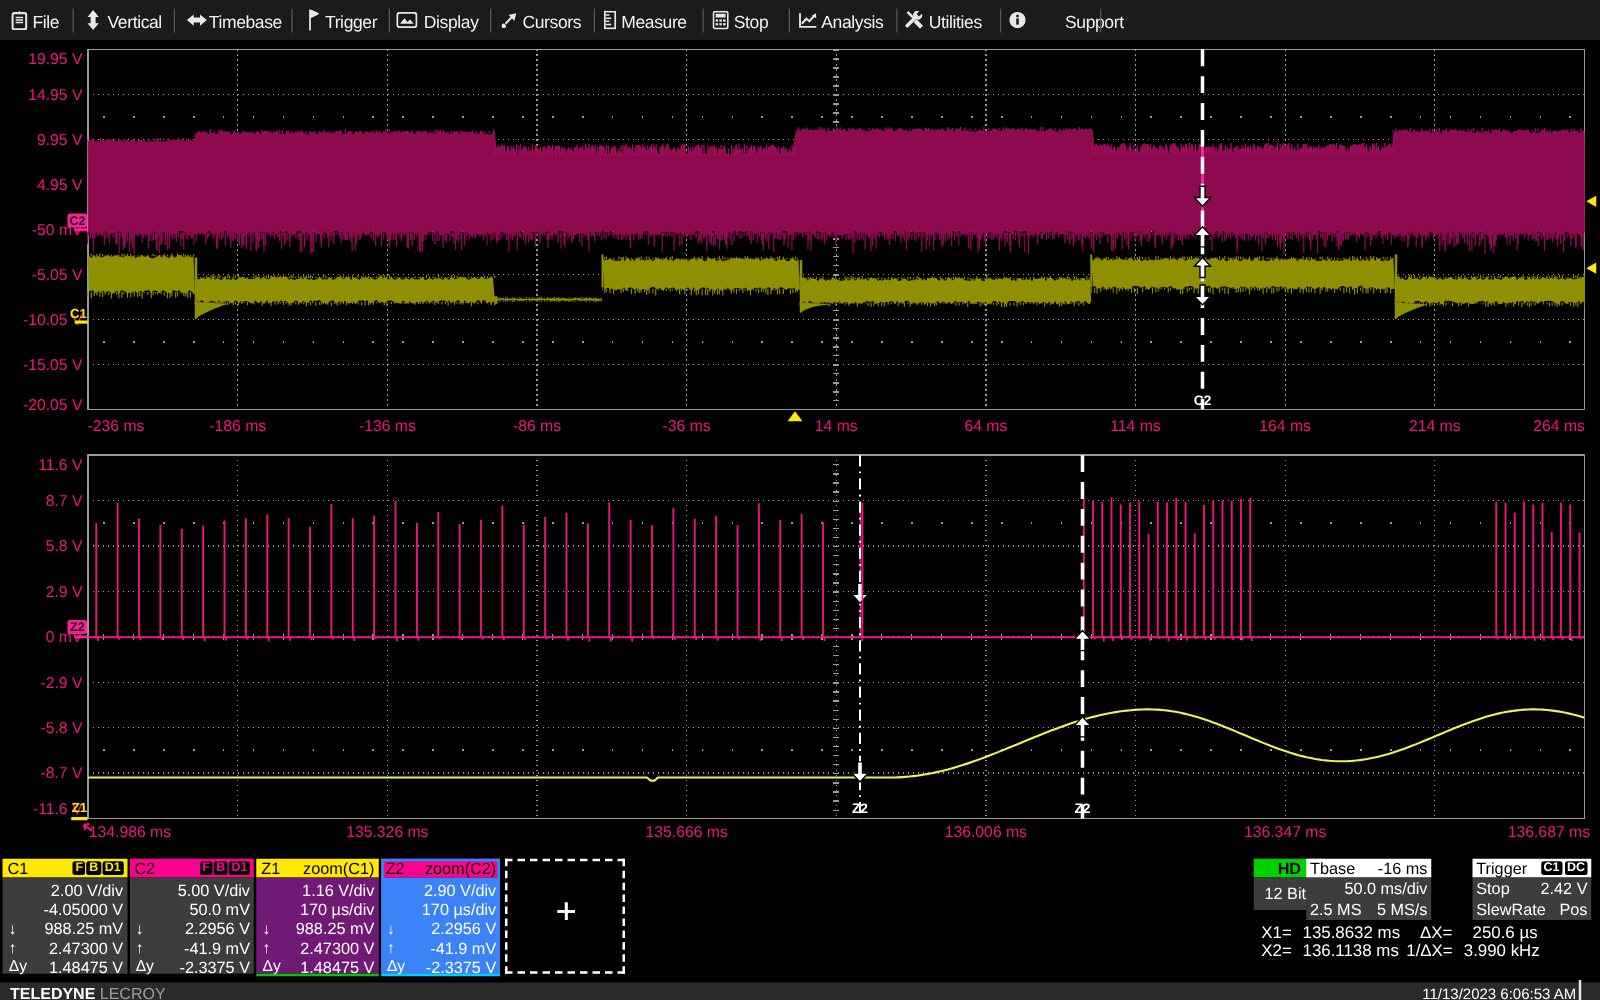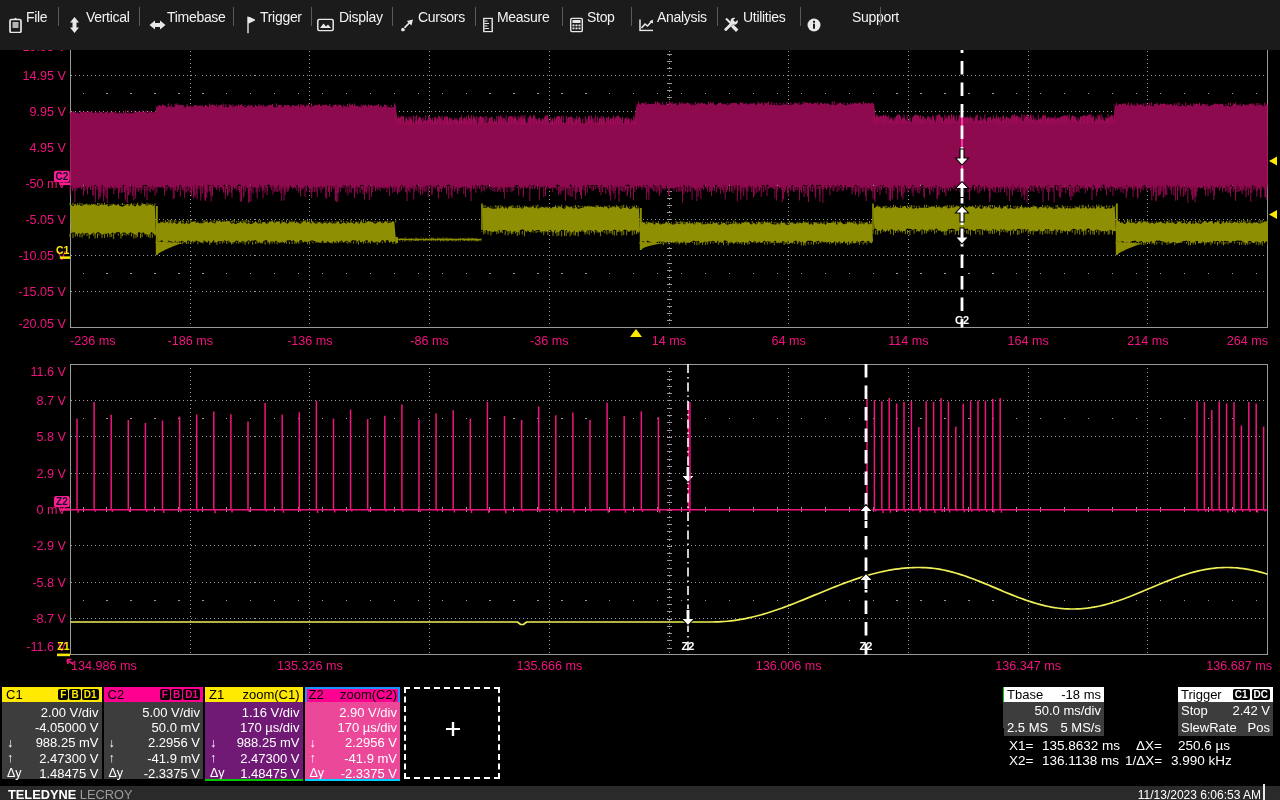--- a/index.html
+++ b/index.html
@@ -1,17 +1,17 @@
 <!DOCTYPE html>
 <html><head><meta charset="utf-8"><style>
 * { margin:0; padding:0; box-sizing:border-box; }
 html,body { width:1280px; height:800px; background:#000; overflow:hidden;
   font-family:"Liberation Sans", sans-serif; }
 #page { position:relative; width:1280px; height:800px; background:#000; }
-#menubar { position:absolute; left:0; top:0; width:1280px; height:50px; background:#1b1b1b; }
+#menubar { position:absolute; left:0; top:0; width:1280px; height:32px; background:#1b1b1b; }
 .mi { position:absolute; top:50%; transform:translateY(-50%); line-height:0; }
 .mt { position:absolute; top:9px; color:#f2f2f2; font-size:14px; letter-spacing:-0.3px; }
 .msep { position:absolute; top:7px; width:1px; height:19px; background:#5a5a5a; }
 #wave { position:absolute; left:0; top:0; }
 .dbox { position:absolute; top:687px; height:92px; font-size:13px; }
 .dhdr { height:15px; color:#000; padding:0 3px 0 4px; display:flex; justify-content:space-between; align-items:center; font-size:13px; }
 .dhr { display:flex; align-items:center; gap:1px; }
 .bdg { background:#000; border-radius:2px; font-size:10px; font-weight:bold; padding:0px 2px; line-height:11px; }
 .dbody { position:absolute; left:0; right:0; top:15px; bottom:0; color:#fff; padding:3px 3px 0 5px; }
 .drow { height:15.2px; display:flex; justify-content:space-between; align-items:center; }
@@ -340,21 +340,21 @@
           <span class="dv">1.48475 V</span>
         </div>
       </div>
       <div style="position:absolute;left:0;right:0;bottom:-2px;height:2.5px;background:#00c800"></div>
     </div>
 <div class="dbox" style="left:304.5px;width:95.5px;outline:2px solid #1e90ff; outline-offset:-2px;">
 <div class="dhdr" style="background:#ff0090">
         <span>Z2</span>
         <span class="dhr">zoom(C2)</span>
       </div>
-<div class="dbody" style="background:#ec4899">
+<div class="dbody" style="background:#3b82f6">
         <div class="drow">
           <span class="dl"></span>
           <span class="dv">2.90 V/div</span>
         </div>
         <div class="drow">
           <span class="dl"></span>
           <span class="dv">170 µs/div</span>
         </div>
         <div class="drow">
           <span class="dl">↓</span>
@@ -376,24 +376,24 @@
         <path d="M47,40 h-7 m7,0 h7 M47,40 v-7 m0,7 v7" stroke="#fff" stroke-width="2.2" fill="none"></path>
         <path d="M40,40 h14 M47,33 v14" stroke="#fff" stroke-width="2.2"></path>
       </svg>
     </div>
 <div class="ibox" style="left:1003px;width:57px">
   <div class="ihdr" style="background:#00d200;justify-content:center">
         <b>HD</b>
       </div>
   <div class="ibody" style="display:flex;align-items:center;justify-content:center;height:26px">12 Bits</div>
 </div>
-<div class="ibox" style="left:1004px;width:100px">
+<div class="ibox" style="left:1045px;width:100px">
   <div class="ihdr" style="background:#fff">
         <span>Tbase</span>
-        <span>-18 ms</span>
+        <span>-16 ms</span>
       </div>
   <div class="ibody">
     <div class="irow">
           <span></span>
           <span>50.0 ms/div</span>
         </div>
     <div class="irow">
           <span>2.5 MS</span>
           <span>5 MS/s</span>
         </div>

